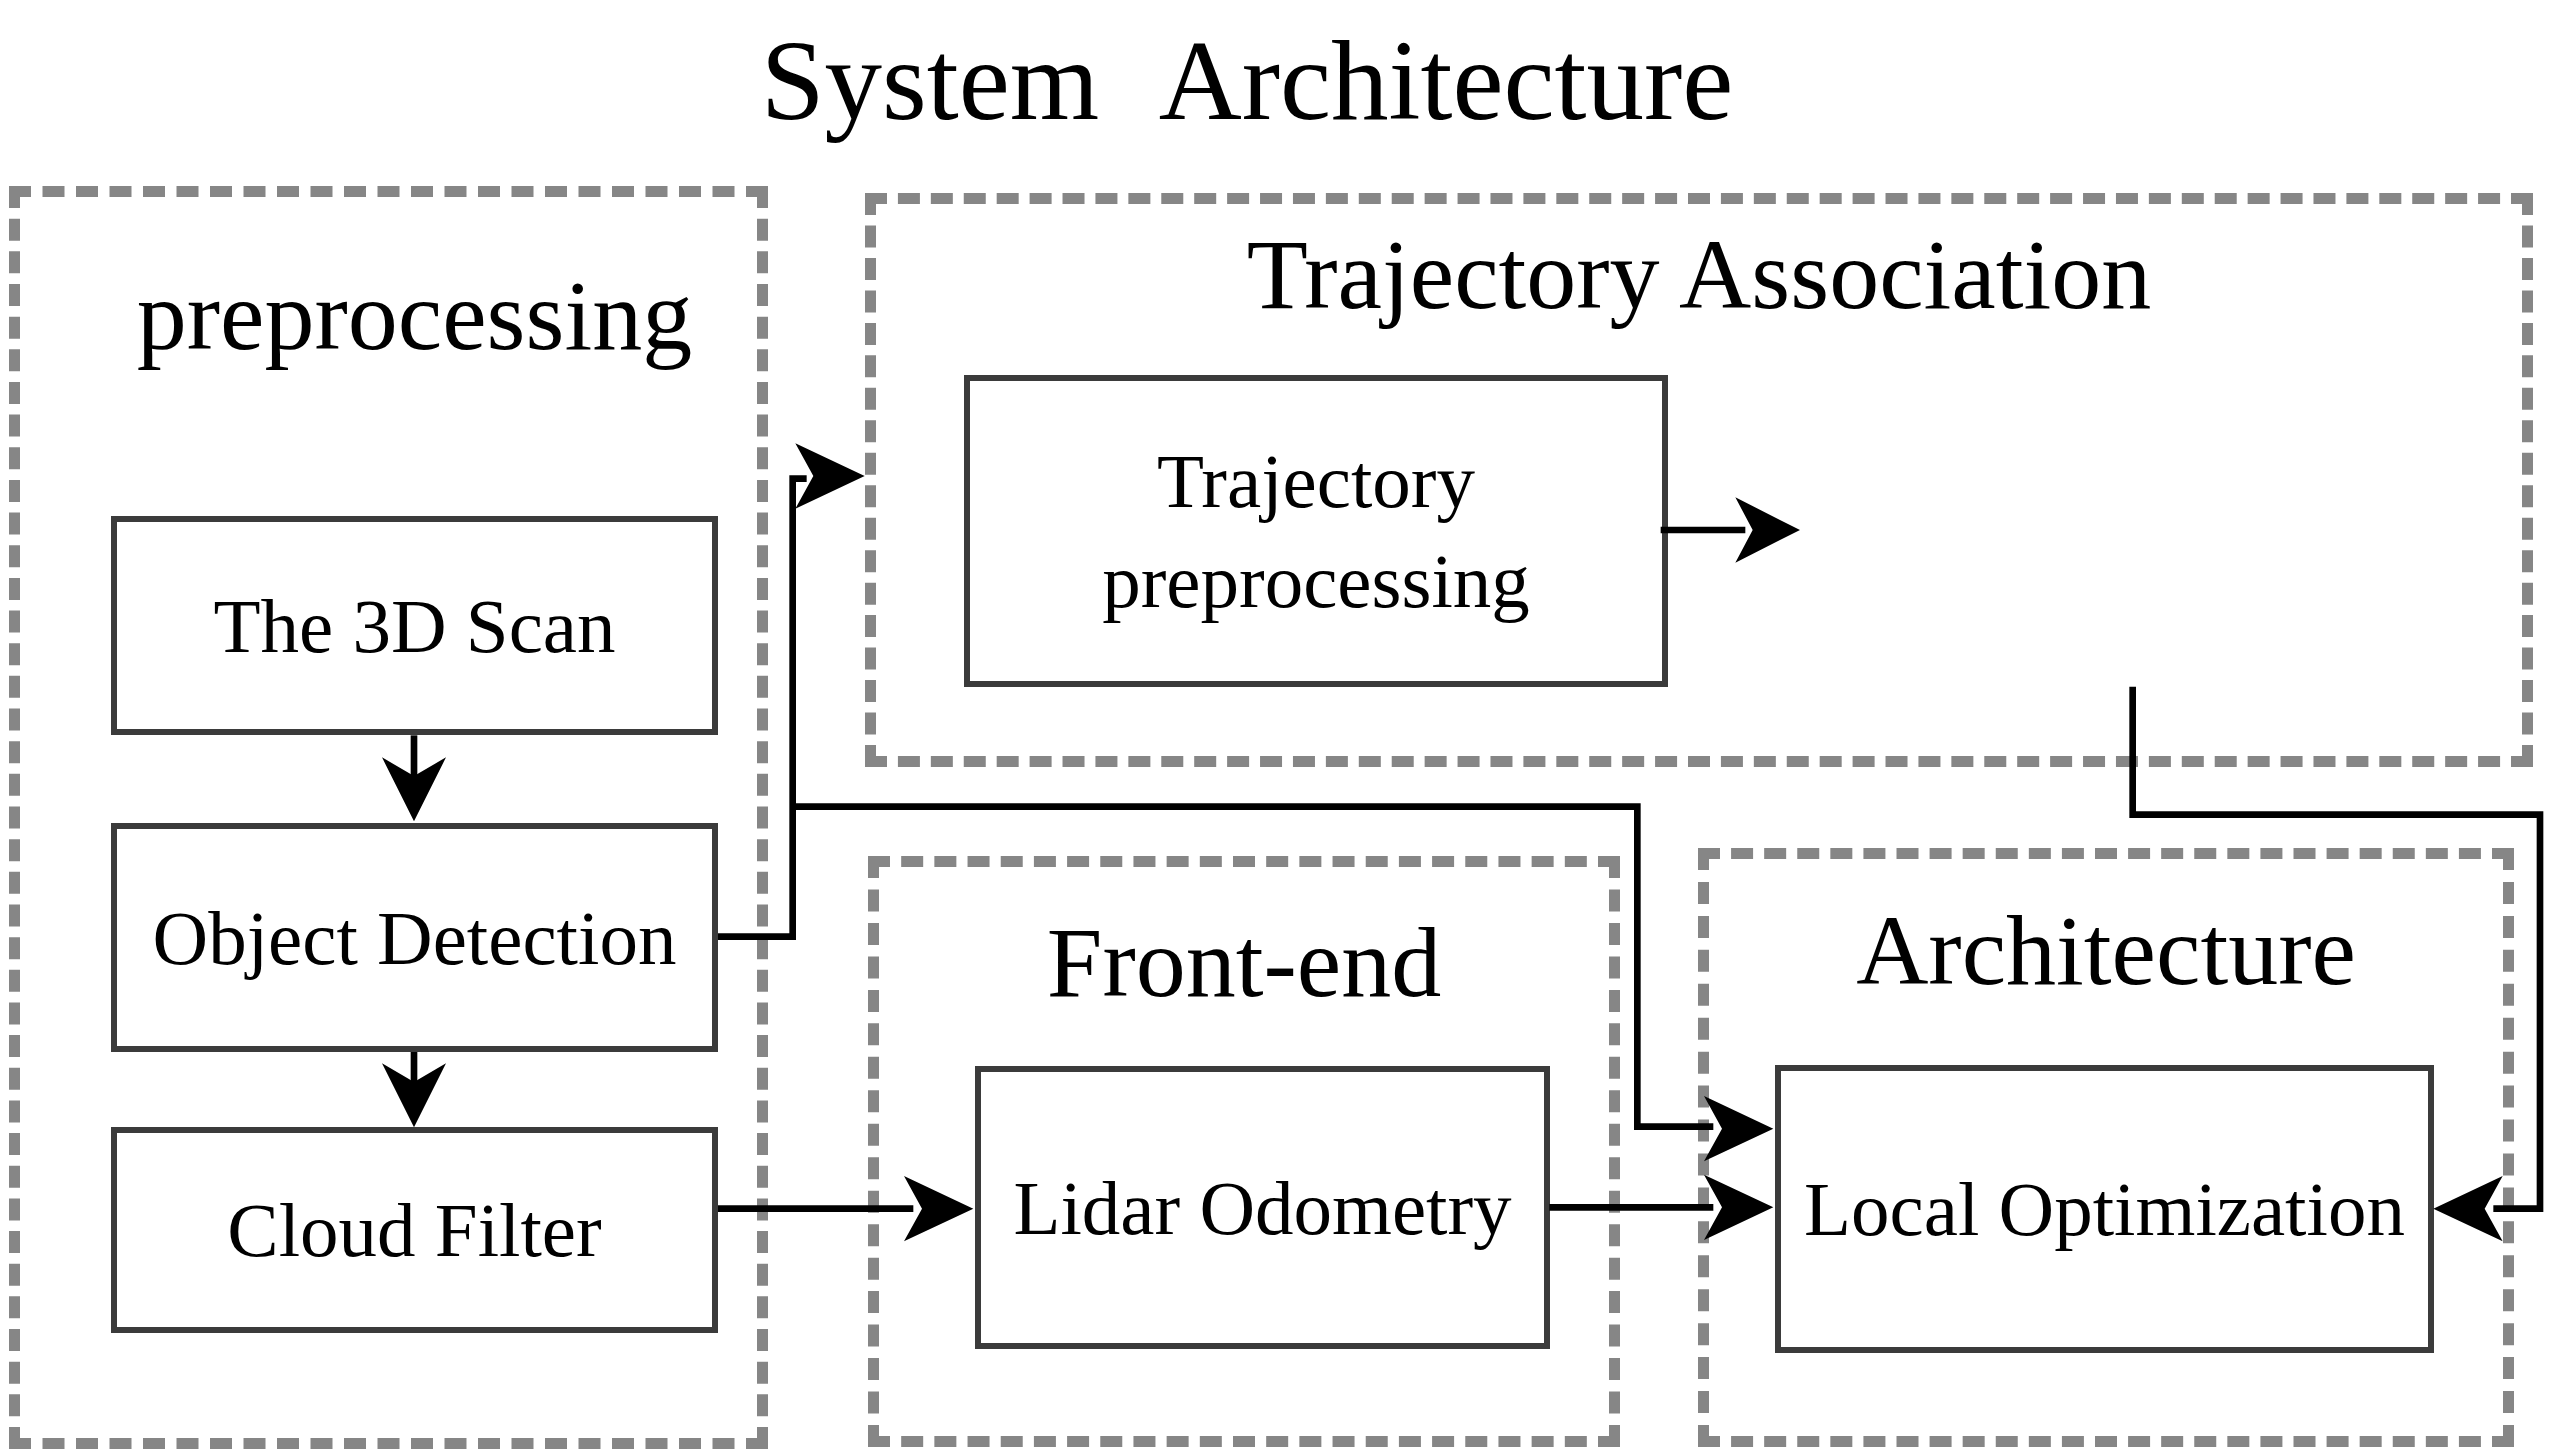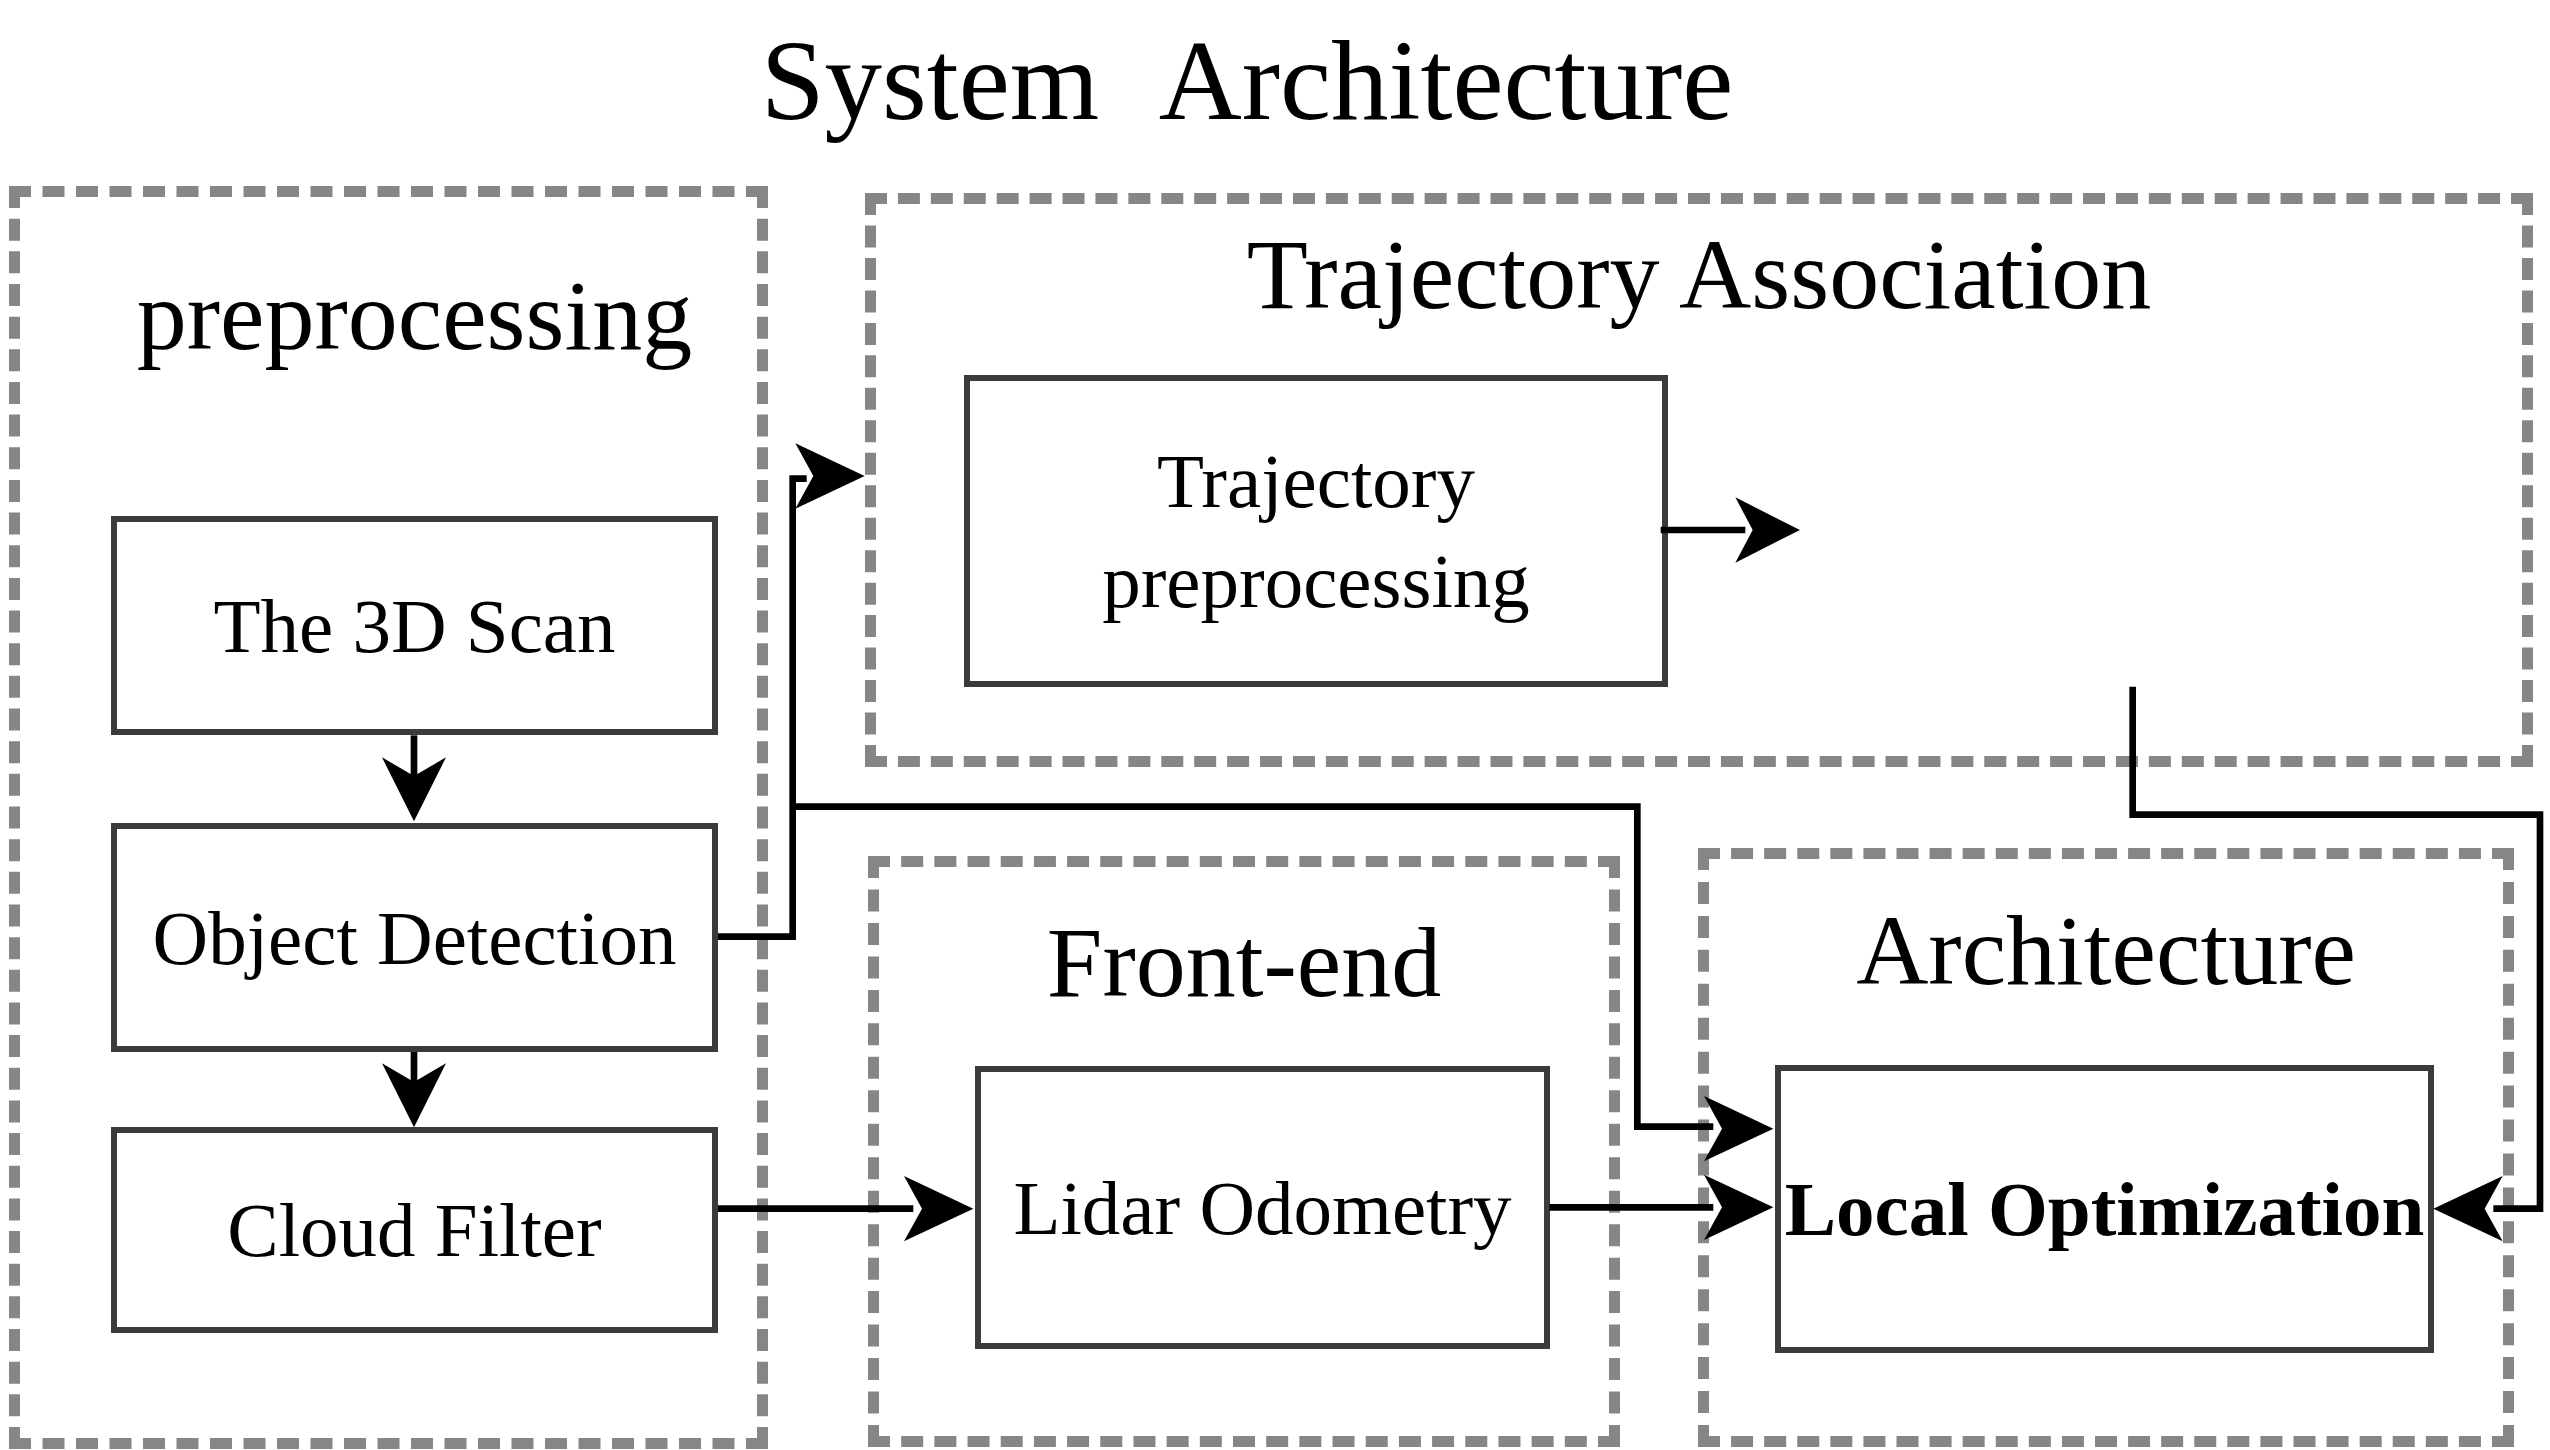--- a/index.html
+++ b/index.html
@@ -63,21 +63,21 @@
     font-size: 77px;
     line-height: 100px;
     white-space: nowrap;
   }
   .n-scan { left: 111px;  top: 516px;  width: 607px;  height: 219px; }
   .n-od   { left: 111px;  top: 823px; width: 607px;  height: 229px; }
   .n-cf   { left: 111px;  top: 1127px; width: 607px;  height: 206px; }
   .n-ta   { left: 957px; top: 375px;  width: 704px; height: 312px; margin-left: 7px; }
   .n-da   { left: 1803px; top: 375px;  width: 657px;  height: 312px; }
   .n-lo   { left: 975px; top: 1066px; width: 575px;  height: 283px; }
-  .n-lopt { left: 1775px; top: 1065px; width: 659px;  height: 288px; font-weight: bold; }
+  .n-lopt { left: 1775px; top: 1065px; width: 659px;  height: 288px; }
 
   
   .wires {
     position: absolute;
     left: 0; top: 0;
     width: 2550px; height: 1450px;
     pointer-events: none;
   }
   .wires path {
     fill: none;

